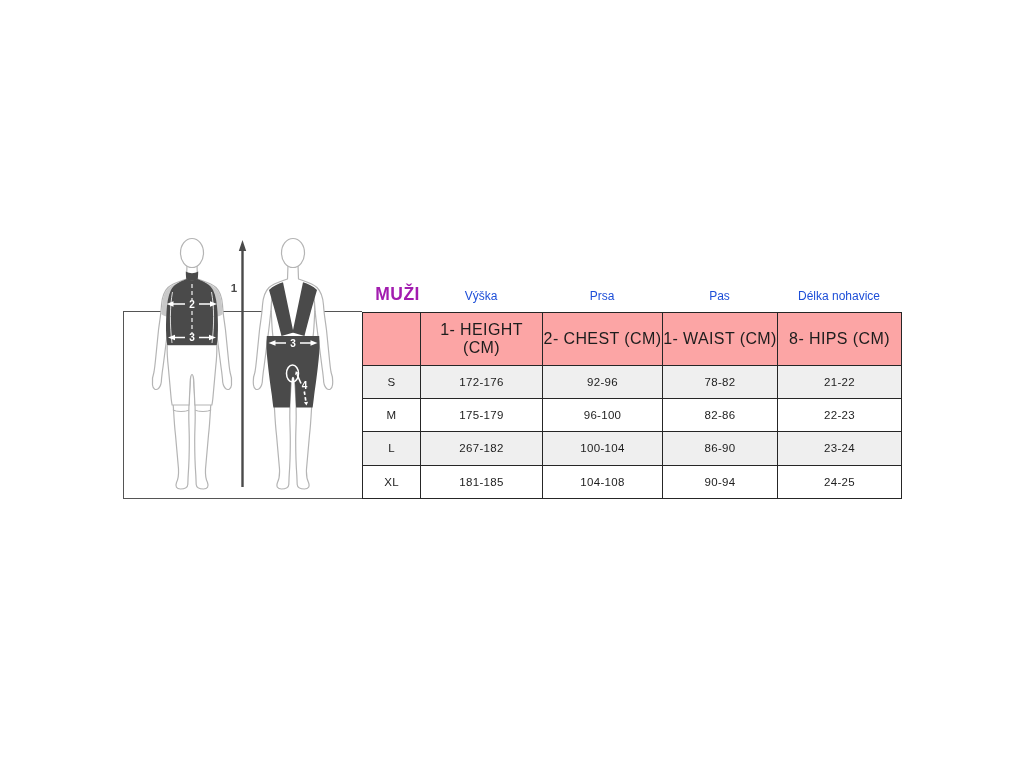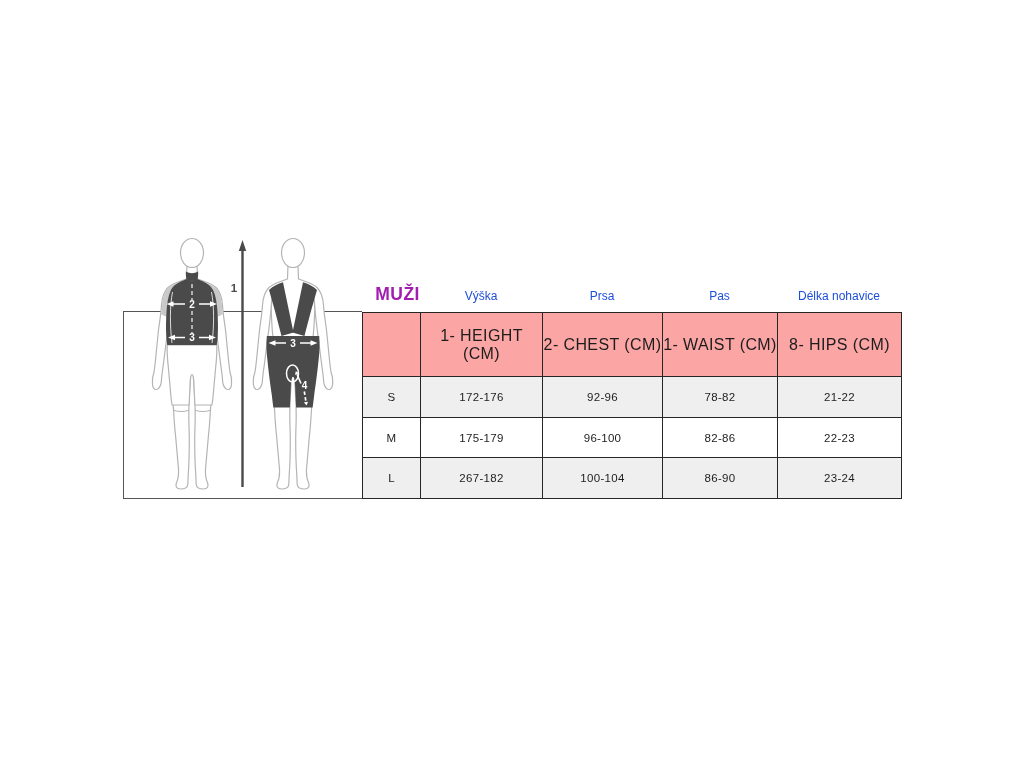--- a/index.html
+++ b/index.html
@@ -160,15 +160,22 @@
         <td>82-86</td>
         <td>22-23</td>
       </tr>
       <tr>
         <td>L</td>
         <td>267-182</td>
         <td>100-104</td>
         <td>86-90</td>
         <td>23-24</td>
       </tr>
+      <tr>
+        <td>XL</td>
+        <td>181-185</td>
+        <td>104-108</td>
+        <td>90-94</td>
+        <td>24-25</td>
+      </tr>
     </tbody>
   </table>
 </div>
 
 </body></html>

